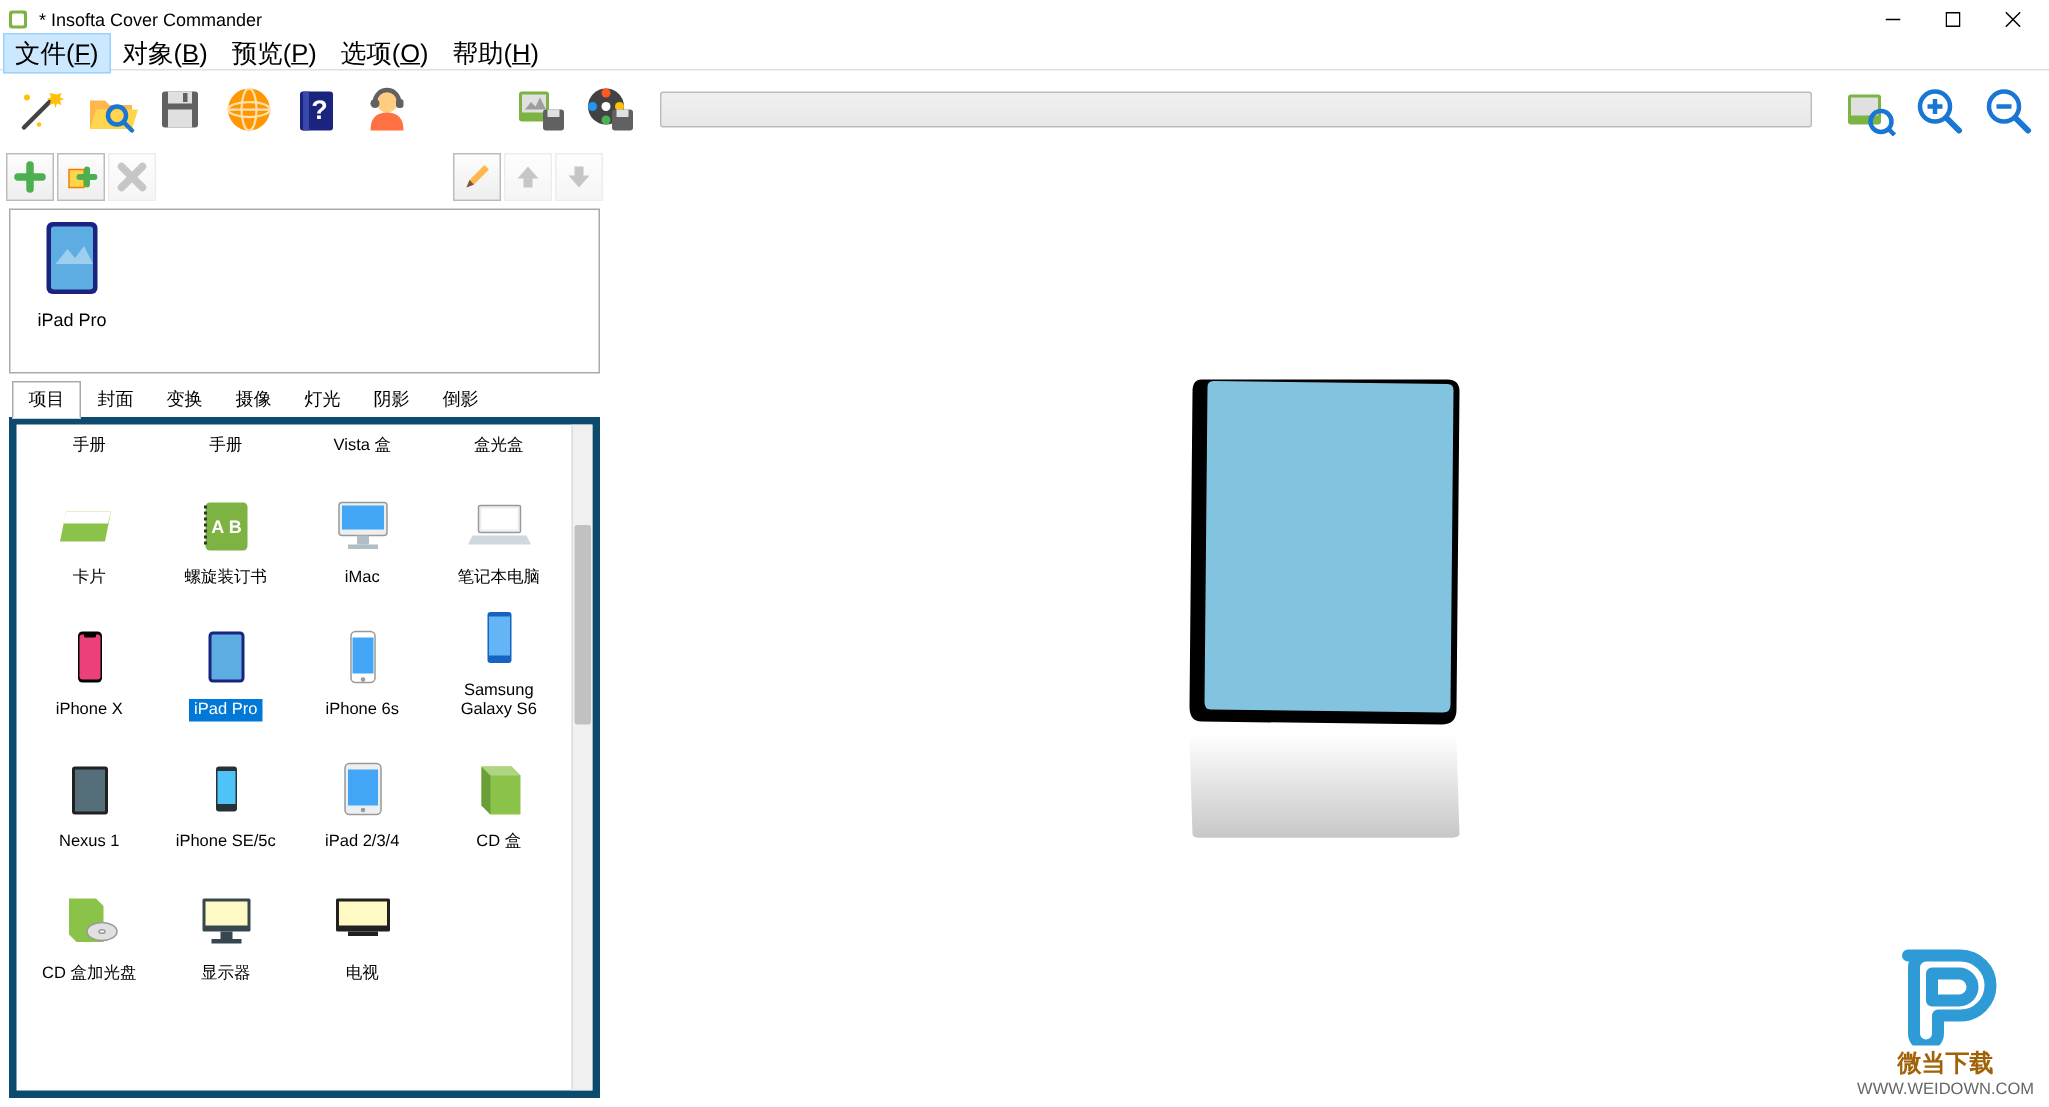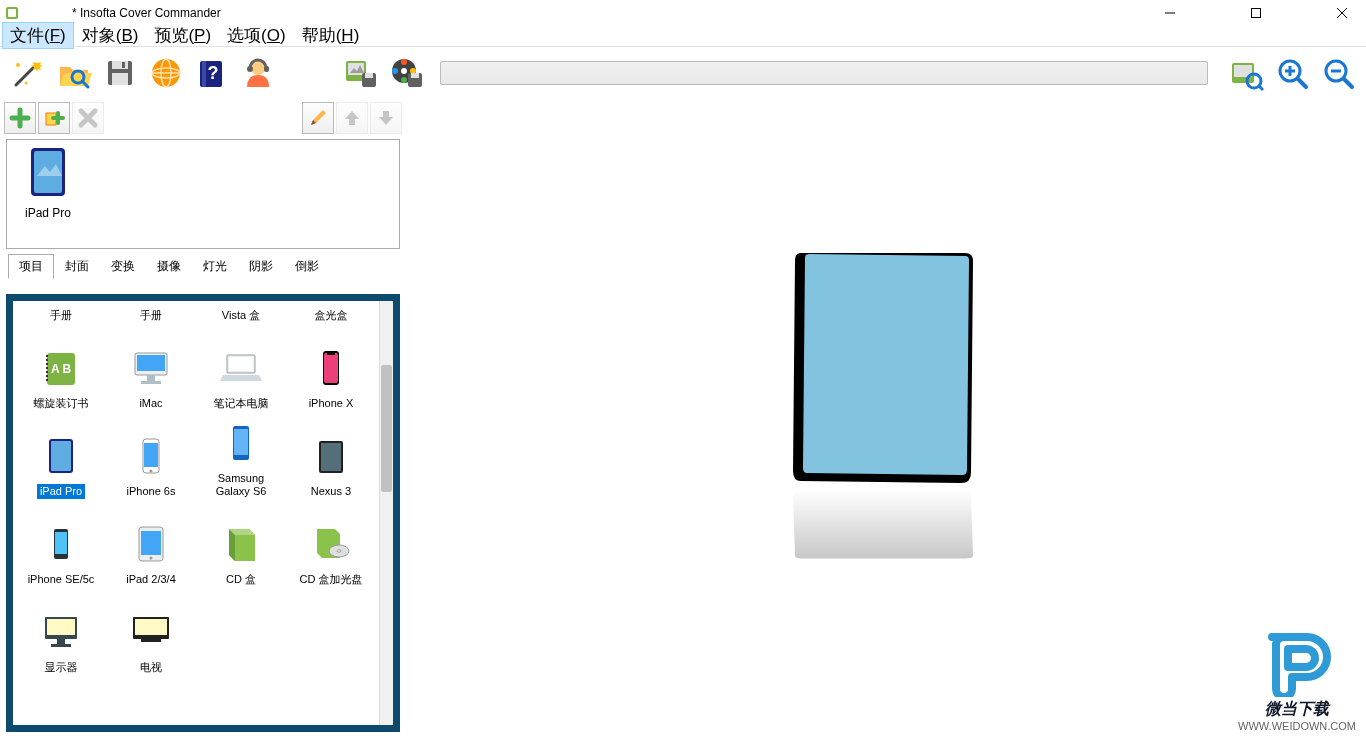--- a/index.html
+++ b/index.html
@@ -1,18 +1,18 @@
 <!DOCTYPE html>
 <html><head>
 <meta charset="utf-8">
 <style>
 * { margin: 0; padding: 0; box-sizing: border-box; font-family: "Microsoft YaHei", "Segoe UI", sans-serif; }
 body { width: 1366px; height: 738px; background: #fff; overflow: hidden; font-size: 12px; }
 
-.titlebar { height: 25px; background: #fff; display: flex; align-items: center; padding: 0 4px; gap: 46px; }
+.titlebar { height: 25px; background: #fff; display: flex; align-items: center; padding: 0 4px; }
 .titlebar .app-icon { width: 16px; height: 16px; margin-right: 6px; }
 .titlebar .title { flex: 1; color: #000; font-size: 12px; }
 .titlebar .win-btn { width: 40px; height: 25px; display: flex; align-items: center; justify-content: center; cursor: pointer; }
 
 .menubar { height: 22px; display: flex; align-items: center; padding: 0 2px; border-bottom: 1px solid #e0e0e0; }
 .menubar .menu-item { padding: 2px 8px; cursor: pointer; font-size: 17px; }
 .menubar .menu-item.active { background: #cce8ff; border: 1px solid #99d1ff; padding: 1px 7px; }
 .menubar .menu-item u { text-decoration: underline; }
 
 .toolbar { height: 52px; display: flex; align-items: center; padding: 0 6px; gap: 4px; }
@@ -31,36 +31,36 @@
 .actionbar .ab-spacer { flex: 1; }
 
 .chosen-box { height: 110px; border: 1px solid #aaa; margin: 4px 4px 2px 4px; padding: 6px; display: flex; align-items: flex-start; }
 .chosen-item { display: flex; flex-direction: column; align-items: center; width: 70px; }
 .chosen-item .thumb { width: 42px; height: 56px; margin-bottom: 4px; }
 
 .tabs { display: flex; padding-left: 6px; margin-top: 2px; }
 .tabs .tab { padding: 3px 10px; border: 1px solid transparent; border-bottom: none; cursor: pointer; font-size: 12px; position: relative; top: 1px; background: #fff; }
 .tabs .tab.active { border-color: #aaa; border-bottom: 1px solid #fff; z-index: 2; }
 
-.gallery-wrap { flex: 1; border: 7px solid #0c4a6e; margin: 16px 4px 4px 4px; position: relative; overflow: hidden; }
+.gallery-wrap { flex: 1; border: 5px solid #0c4a6e; margin: 0 4px 4px 4px; position: relative; overflow: hidden; }
 .gallery { position: absolute; left: 0; top: 0; right: 14px; bottom: 0; overflow-y: auto; padding: 4px; }
 .gallery-grid { display: grid; grid-template-columns: repeat(4, 1fr); gap: 2px 2px; }
 .g-item { display: flex; flex-direction: column; align-items: center; justify-content: flex-end; height: 86px; cursor: pointer; padding: 2px; }
 .g-item .g-thumb { width: 48px; height: 48px; display: flex; align-items: center; justify-content: flex-start; margin-bottom: 4px; }
 .g-item .g-label { font-size: 11px; text-align: center; line-height: 1.2; padding: 1px 3px; }
 .g-item.selected .g-label { background: #0078d7; color: #fff; }
 .gallery-scroll { position: absolute; right: 0; top: 0; width: 14px; height: 100%; background: #f0f0f0; border-left: 1px solid #ddd; }
 .gallery-scroll .thumb { position: absolute; left: 1px; right: 1px; top: 15%; height: 30%; background: #c1c1c1; border-radius: 2px; }
 
 .preview { flex: 1; background: #fff; position: relative; }
 .device { position: absolute; left: 50%; top: 50%; transform: translate(-50%,-55%); }
 
 .watermark { position: absolute; right: 10px; bottom: 6px; text-align: center; color: #2a7dd6; font-family: Arial; }
 .watermark svg { display: block; margin: 0 auto 2px; }
-.watermark .wm-title { font-weight: bold; font-size: 16px; color: #0f172a; font-style: italic; }
+.watermark .wm-title { font-weight: bold; font-size: 16px; color: #a16207; }
 .watermark .wm-link { font-size: 11px; color: #666; }
 
 svg { display: block; }
 </style>
 </head>
 <body>
 
 <div class="titlebar">
   <span class="app-icon">
     <svg width="16" height="16">
@@ -296,20 +296,29 @@
               <div class="g-thumb" style="visibility:hidden;height:0;margin:0">
                 <svg width="48" height="46">
                   <path d="M12 8 l20 0 l6 6 l0 26 l-20 0 l-6 -6 z" fill="#1E88E5"></path>
                 </svg>
               </div>
               <div class="g-label">盒光盒</div>
             </div>
             <div class="g-item">
               <div class="g-thumb" style="">
                 <svg width="48" height="46">
+                  <path d="M8 14 h30 l-4 20 h-30 z" fill="#8BC34A"></path>
+                  <path d="M8 14 h30 l-2 8 h-30 z" fill="#fff"></path>
+                </svg>
+              </div>
+              <div class="g-label">卡片</div>
+            </div>
+            <div class="g-item">
+              <div class="g-thumb" style="">
+                <svg width="48" height="46">
                   <rect x="10" y="8" width="28" height="32" rx="3" fill="#7CB342"></rect>
                   <text x="24" y="28" fill="#fff" font-size="12" font-weight="bold" text-anchor="middle">A B</text>
                   <line x1="10" y1="10" x2="10" y2="38" stroke="#333" stroke-width="2" stroke-dasharray="2 2"></line>
                 </svg>
               </div>
               <div class="g-label">螺旋装订书</div>
             </div>
             <div class="g-item">
               <div class="g-thumb" style="">
                 <svg width="48" height="46">
@@ -369,21 +378,21 @@
               </div>
               <div class="g-label">Samsung Galaxy S6</div>
             </div>
             <div class="g-item">
               <div class="g-thumb" style="">
                 <svg width="48" height="46">
                   <rect x="12" y="8" width="24" height="32" rx="2" fill="#212121"></rect>
                   <rect x="14" y="10" width="20" height="28" fill="#546E7A"></rect>
                 </svg>
               </div>
-              <div class="g-label">Nexus 3</div>
+              <div class="g-label">Nexus 1</div>
             </div>
             <div class="g-item">
               <div class="g-thumb" style="">
                 <svg width="48" height="46">
                   <rect x="17" y="8" width="14" height="30" rx="2" fill="#263238"></rect>
                   <rect x="18" y="11" width="12" height="22" fill="#4FC3F7"></rect>
                 </svg>
               </div>
               <div class="g-label">iPhone SE/5c</div>
             </div>

